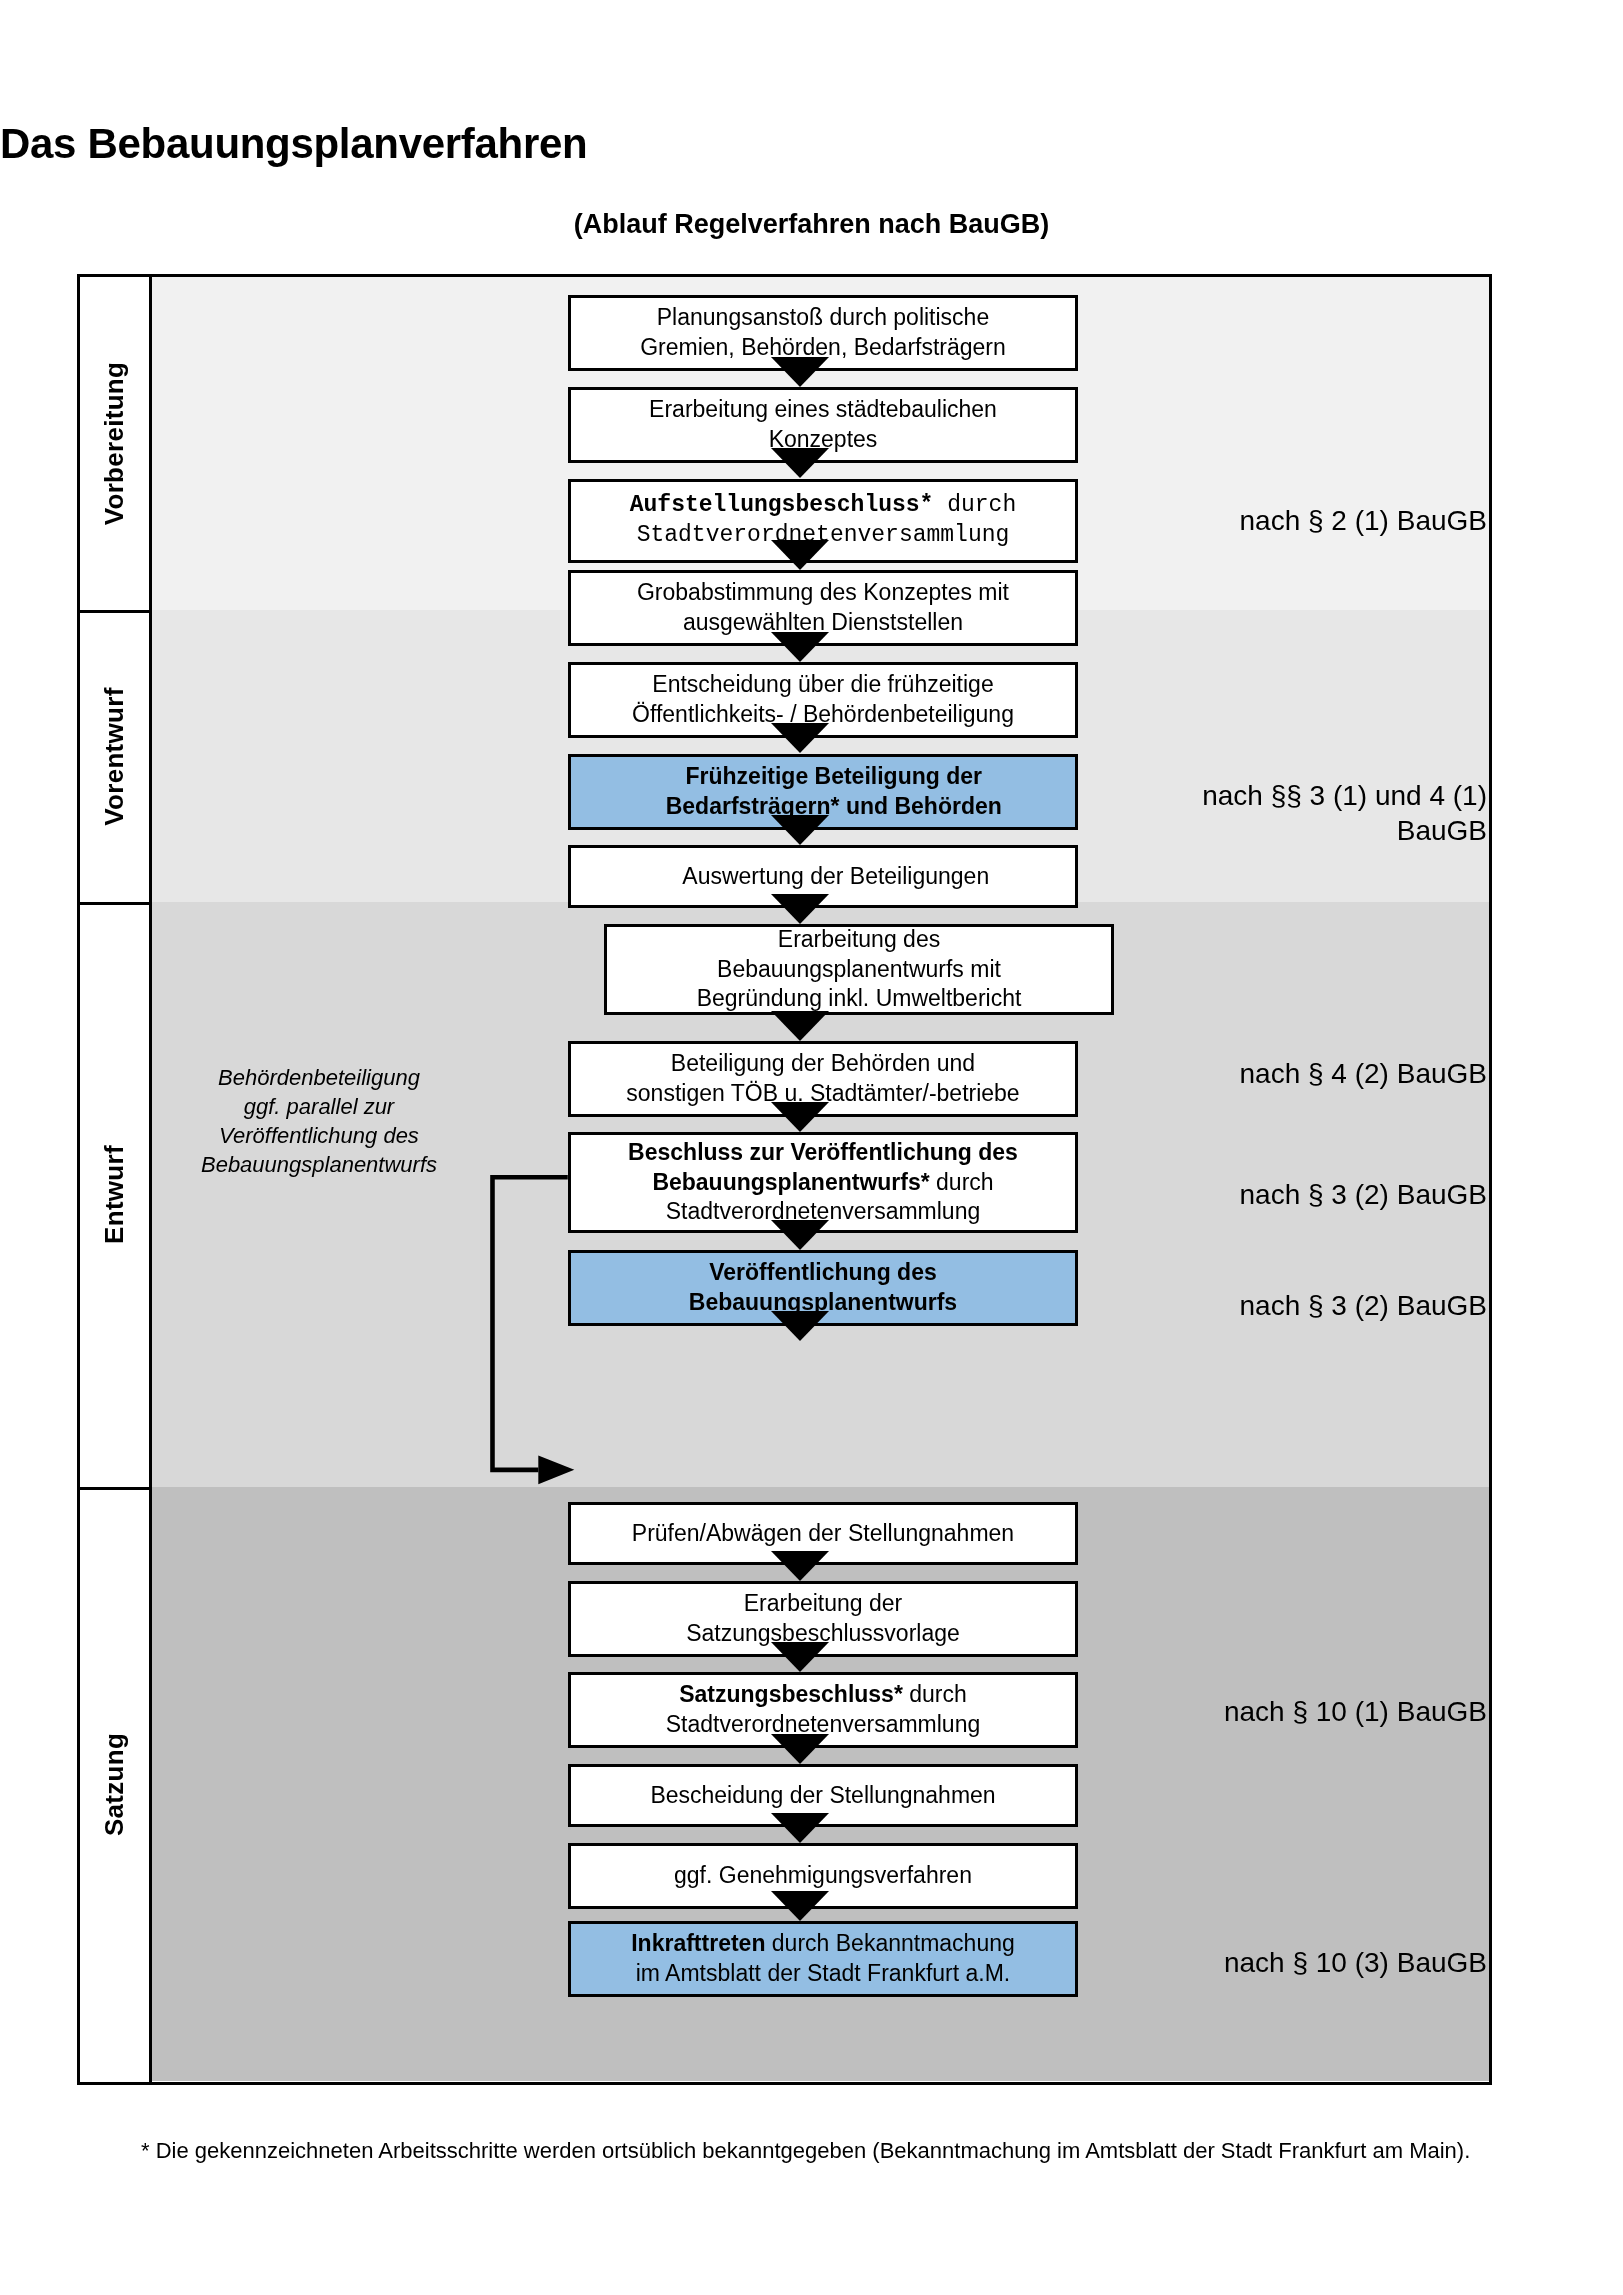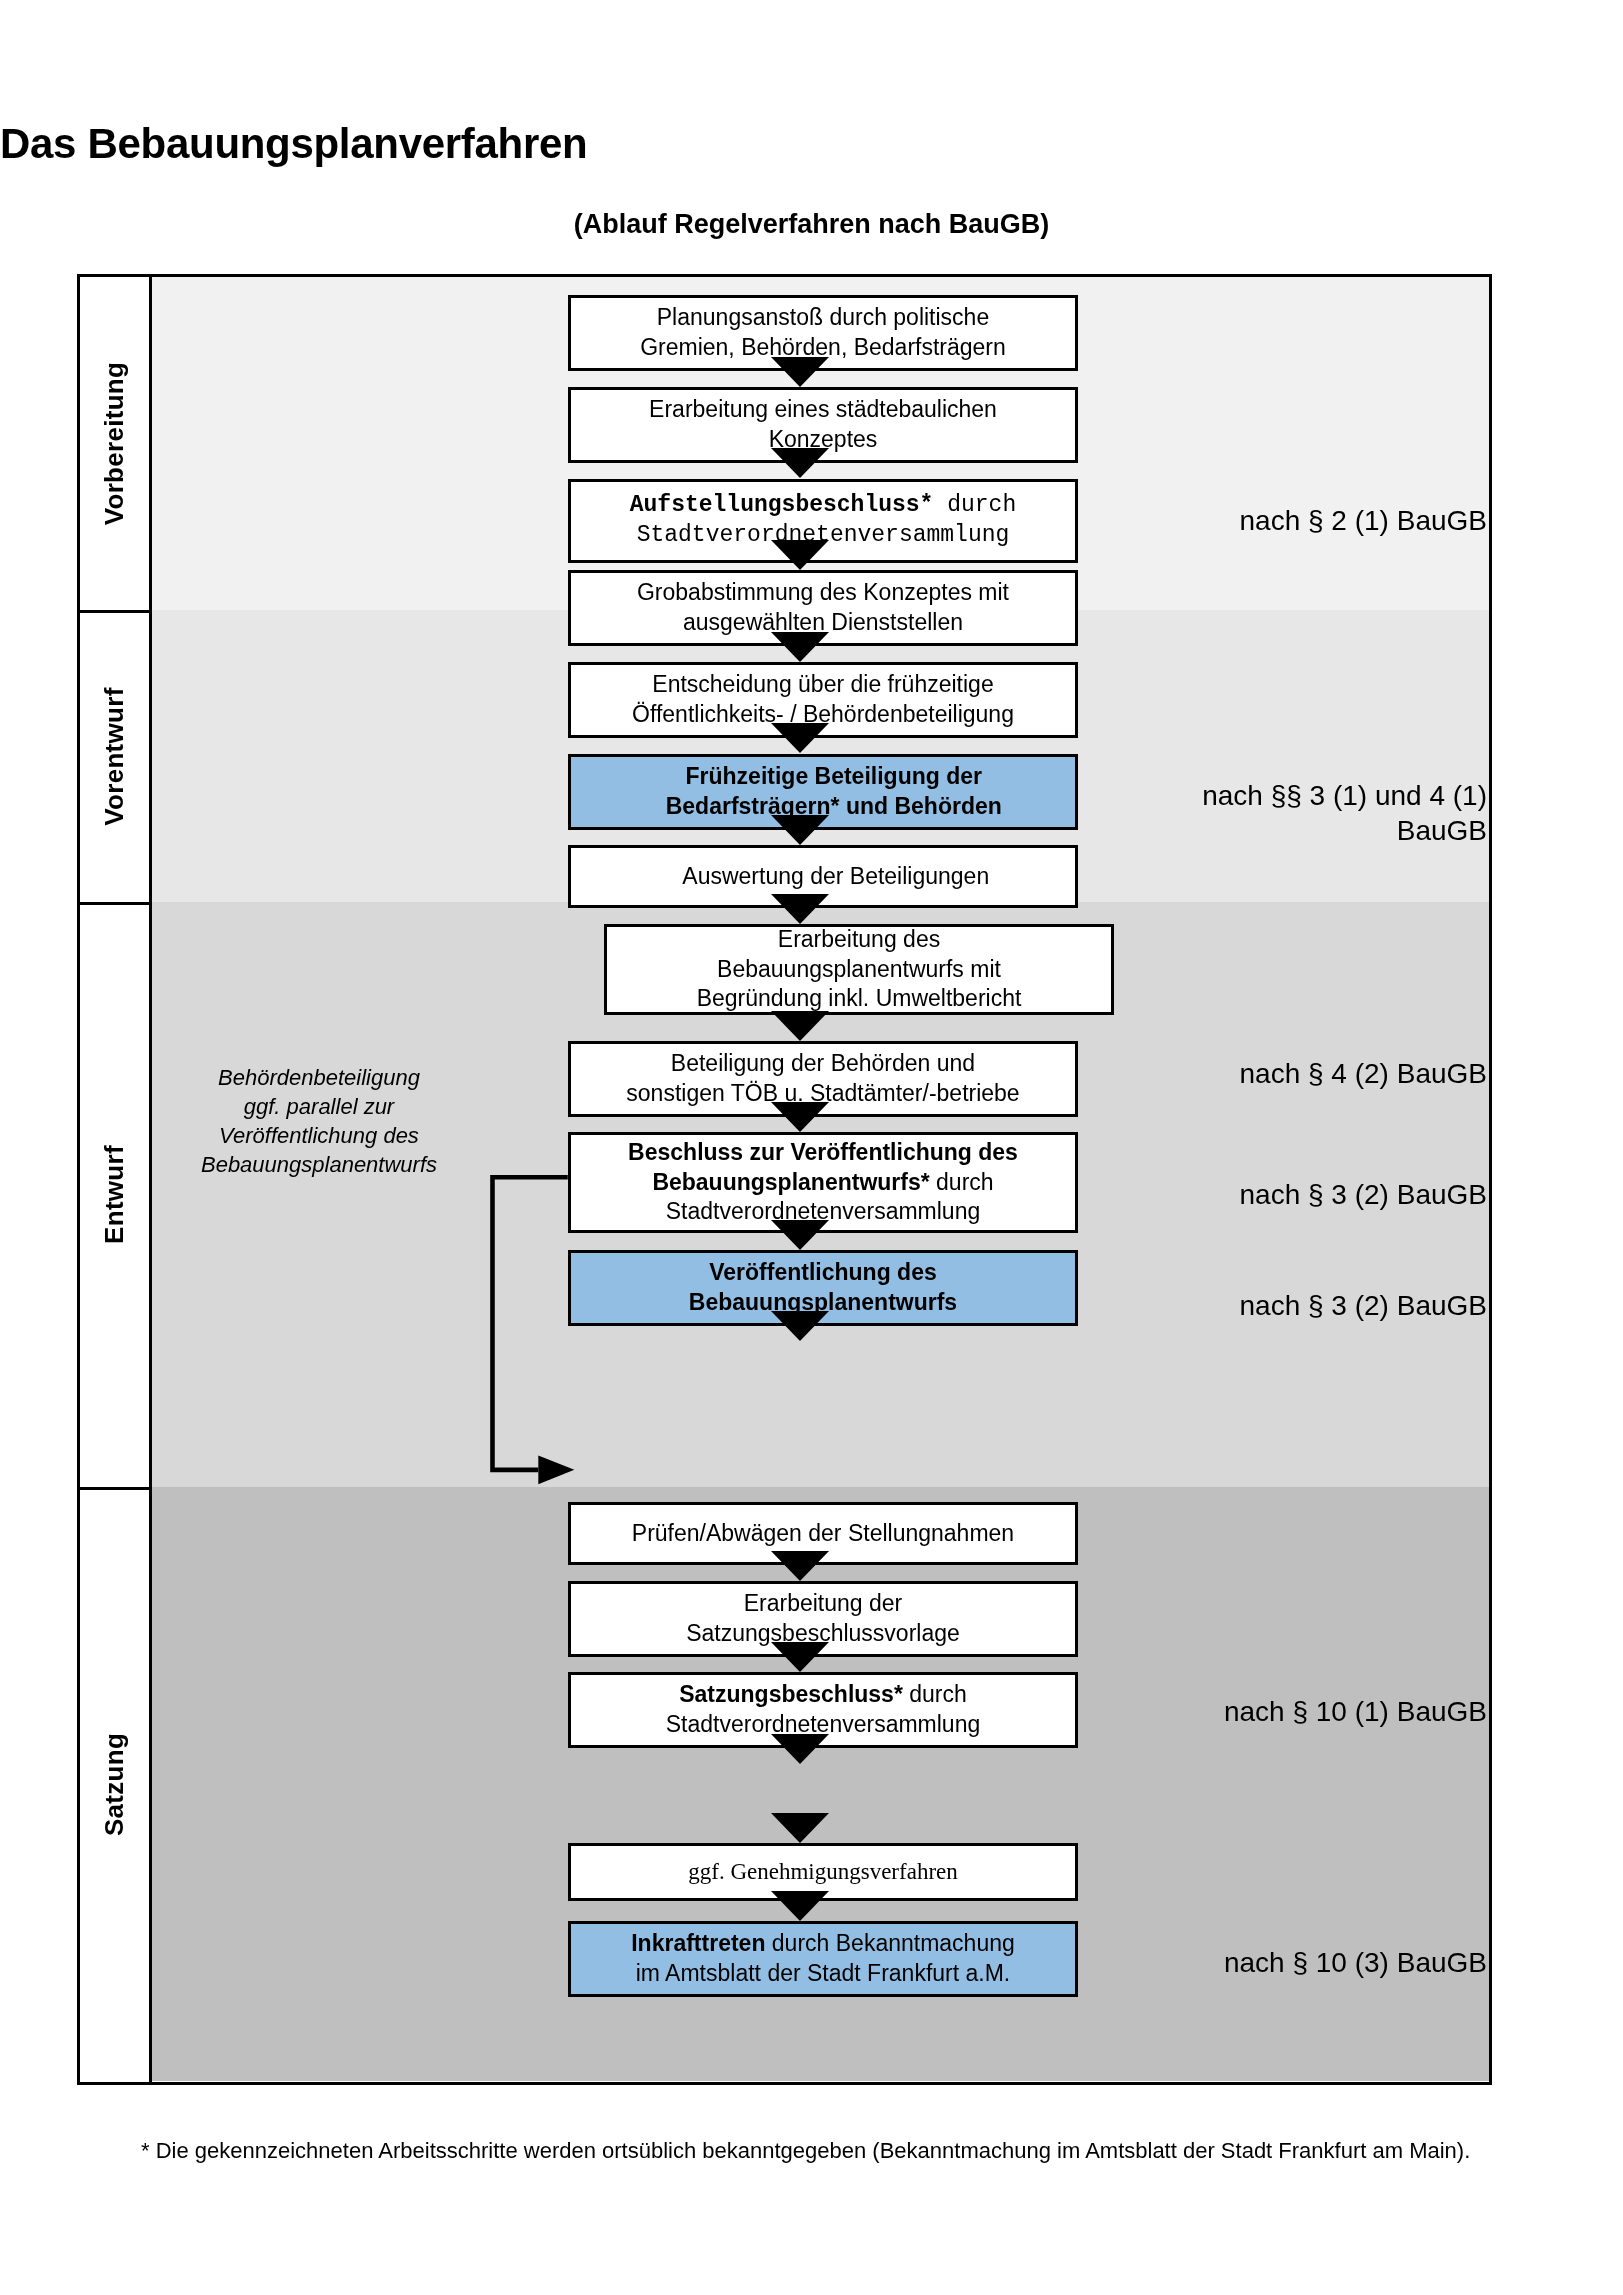--- a/index.html
+++ b/index.html
@@ -228,23 +228,26 @@
   </div>
   <div class="arrow" style="top:1365px;"></div>
 
   <div class="pbox" style="top:1395px;height:76px;">
     <span>
       <b>Satzungsbeschluss*</b><span> durch</span><br><span>Stadtverordnetenversammlung</span>
     </span>
   </div>
   <div class="arrow" style="top:1457px;"></div>
 
+  <div class="pbox" style="top:1487px;height:63px;">
+    <span><span>Bescheidung der Stellungnahmen</span></span>
+  </div>
   <div class="arrow" style="top:1536px;"></div>
 
-  <div class="pbox" style="top:1566px;height:58px;font-family:Liberation Serif, serif;">
+  <div class="pbox" style="top:1566px;height:66px;">
     <span><span>ggf. Genehmigungsverfahren</span></span>
   </div>
   <div class="arrow" style="top:1614px;"></div>
 
   <div class="pbox blue" style="top:1644px;height:76px;">
     <span>
       <b>Inkrafttreten</b><span> durch Bekanntmachung</span><br><span>im Amtsblatt der Stadt Frankfurt a.M.</span>
     </span>
   </div>
 

